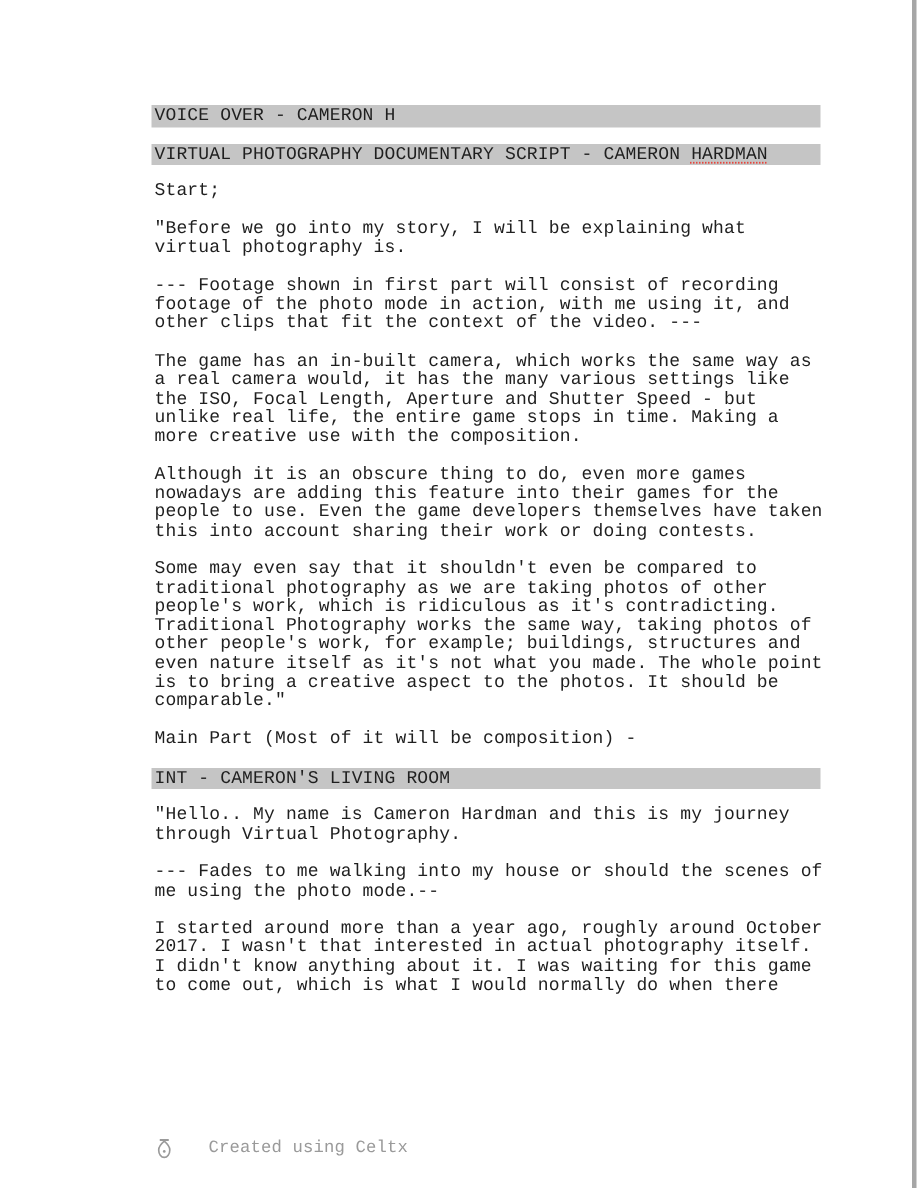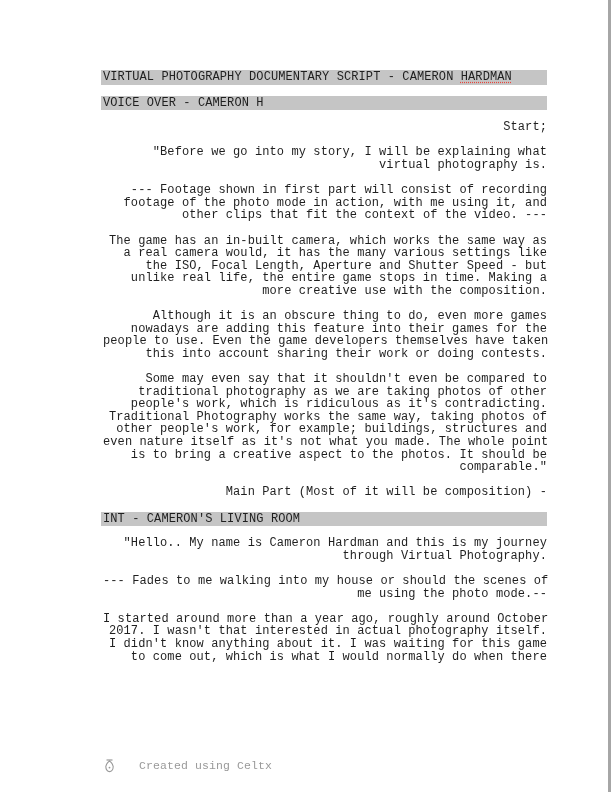--- a/index.html
+++ b/index.html
@@ -40,21 +40,20 @@
   .scene-heading {
     background: #c5c5c5;
     padding: 1px 2px;
     margin-bottom: 11px;
     white-space: pre;
   }
   .action {
     white-space: pre;
     padding-left: 2px;
     margin-bottom: 12.6px;
-    text-align: right;
   }
   .misspelled {
     text-decoration: underline;
     text-decoration-style: dotted;
     text-decoration-color: #e8453c;
     text-underline-offset: 2px;
   }
   .footer {
     position: absolute;
     left: 104px;
@@ -71,22 +70,22 @@
   .celtx-icon svg {
     display: block;
   }
 </style>
 </head>
 <body>
 
 <div class="page">
 
   <div class="content" id="script-content">
+      <div class="scene-heading"><span>VOICE OVER - CAMERON H</span></div>
       <div class="scene-heading"><span>VIRTUAL PHOTOGRAPHY DOCUMENTARY SCRIPT - CAMERON </span><span class="misspelled">HARDMAN</span></div>
-      <div class="scene-heading"><span>VOICE OVER - CAMERON H</span></div>
       <div class="action">Start;</div>
       <div class="action">"Before we go into my story, I will be explaining what
 virtual photography is.</div>
       <div class="action">--- Footage shown in first part will consist of recording
 footage of the photo mode in action, with me using it, and
 other clips that fit the context of the video. ---</div>
       <div class="action">The game has an in-built camera, which works the same way as
 a real camera would, it has the many various settings like
 the ISO, Focal Length, Aperture and Shutter Speed - but
 unlike real life, the entire game stops in time. Making a

